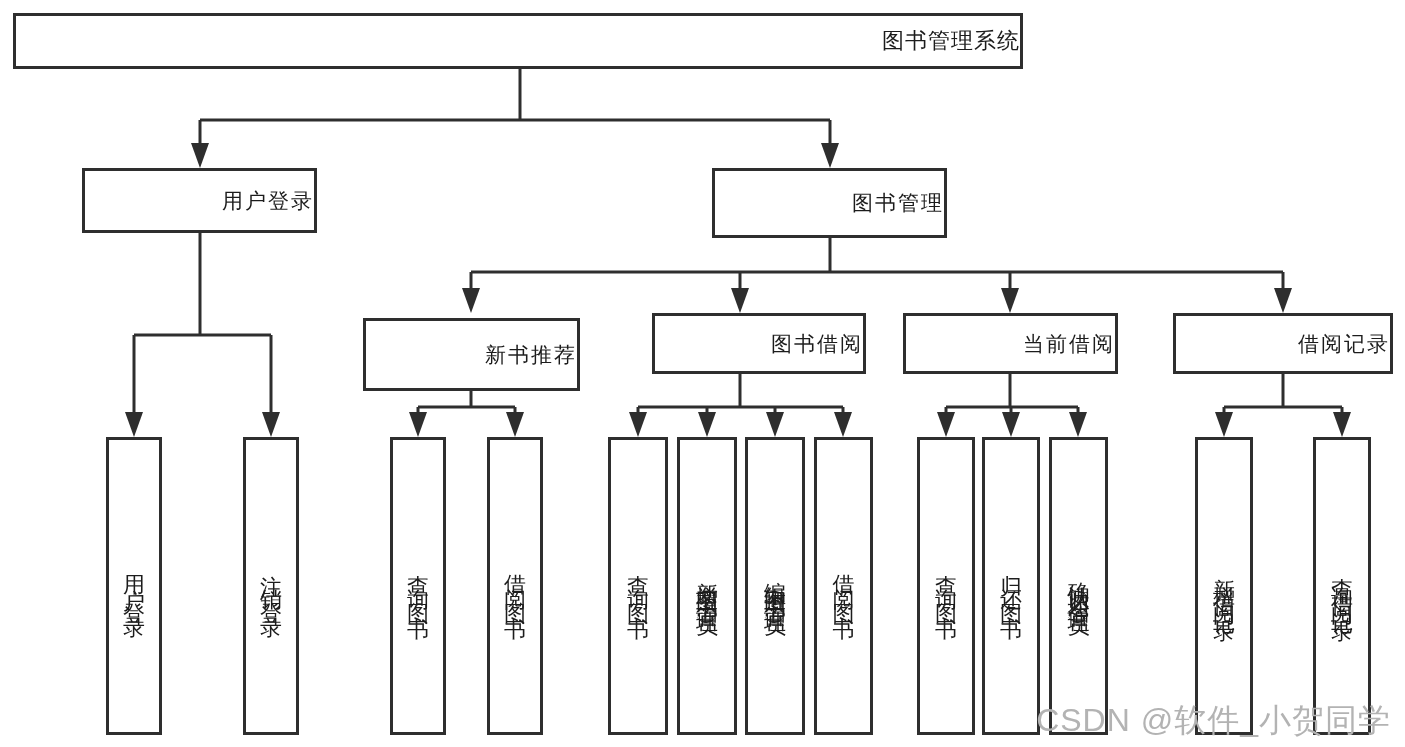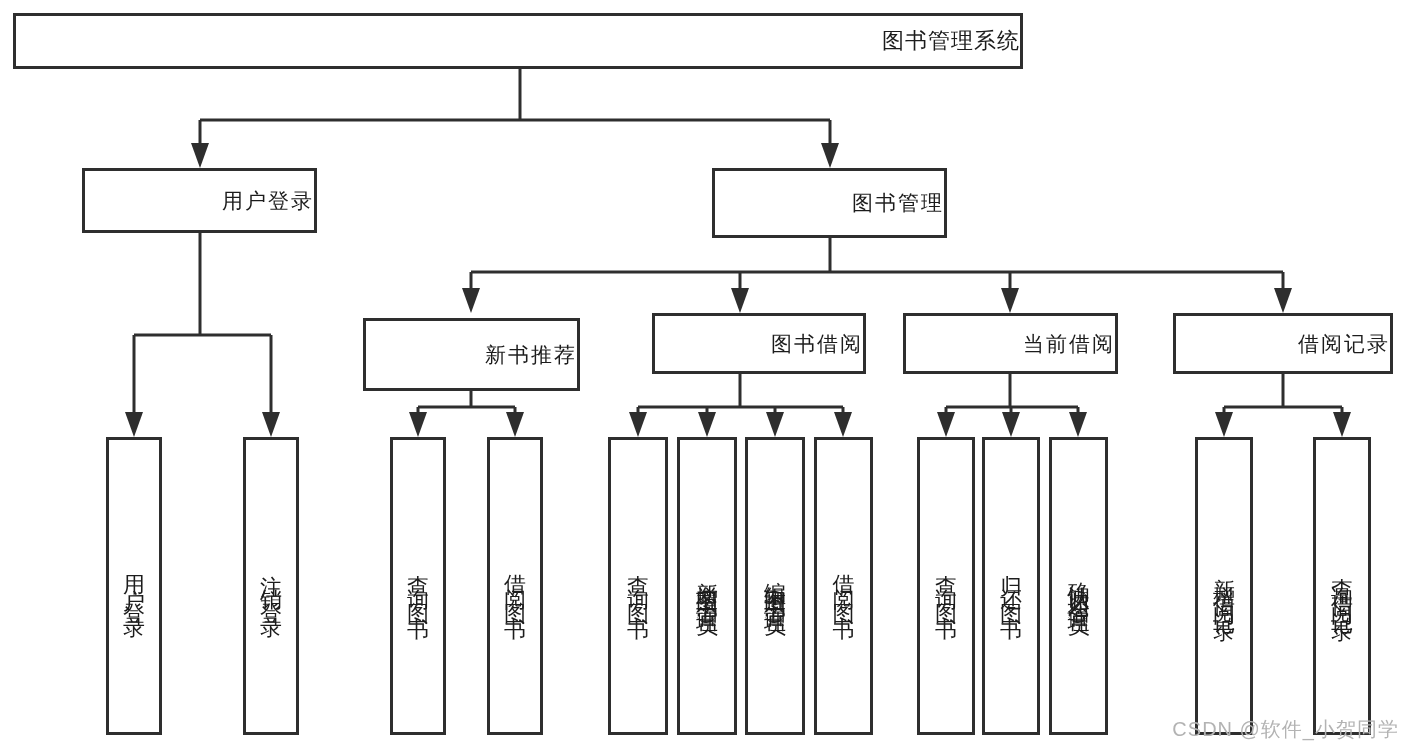--- a/index.html
+++ b/index.html
@@ -58,23 +58,23 @@
   .v-label {
     writing-mode: vertical-lr;
     text-orientation: mixed;
     font-size: 22px;
     line-height: 1;
     color: var(--color-text);
     white-space: nowrap;
   }
   .watermark {
     position: absolute;
-    right: 6px;
+    right: 14px;
     bottom: 4px;
-    font-size: 20px;
+    font-size: 32px;
     letter-spacing: 1px;
     color: var(--color-watermark);
     z-index: 2;
     white-space: nowrap;
   }
 </style>
 </head>
 <body>
 
 <div class="canvas">

